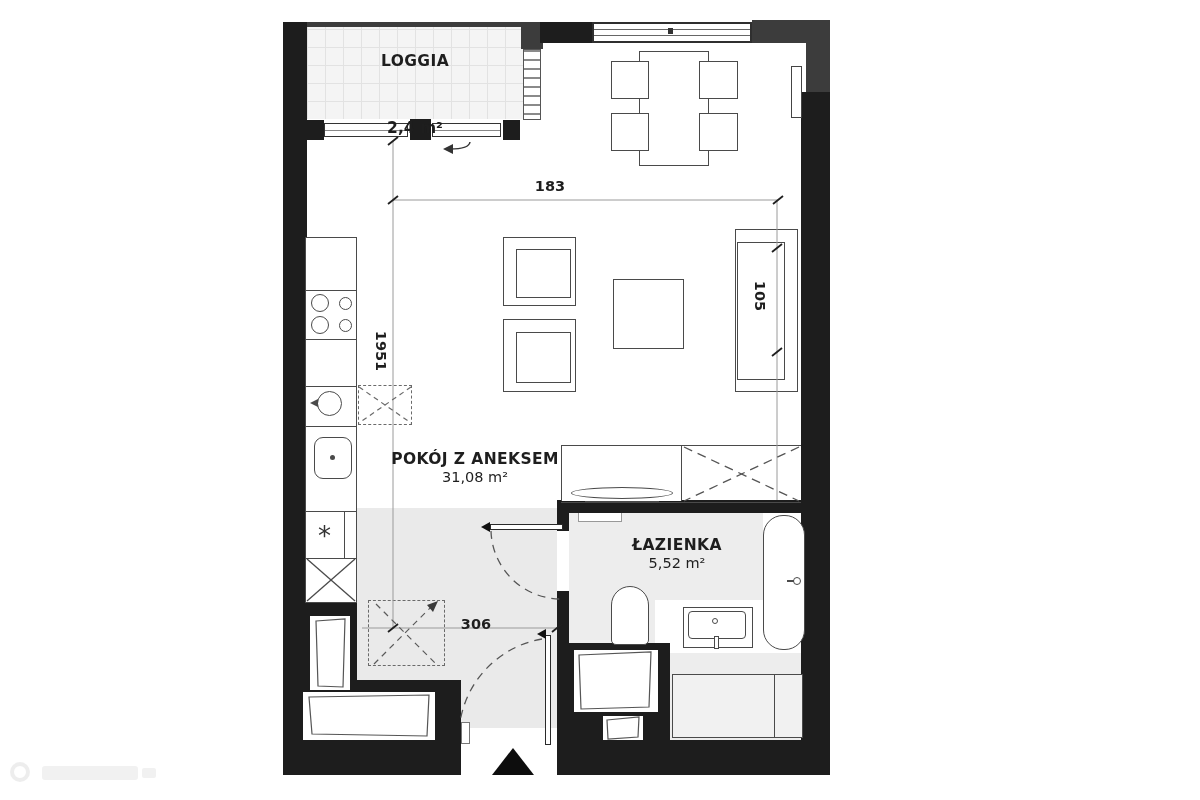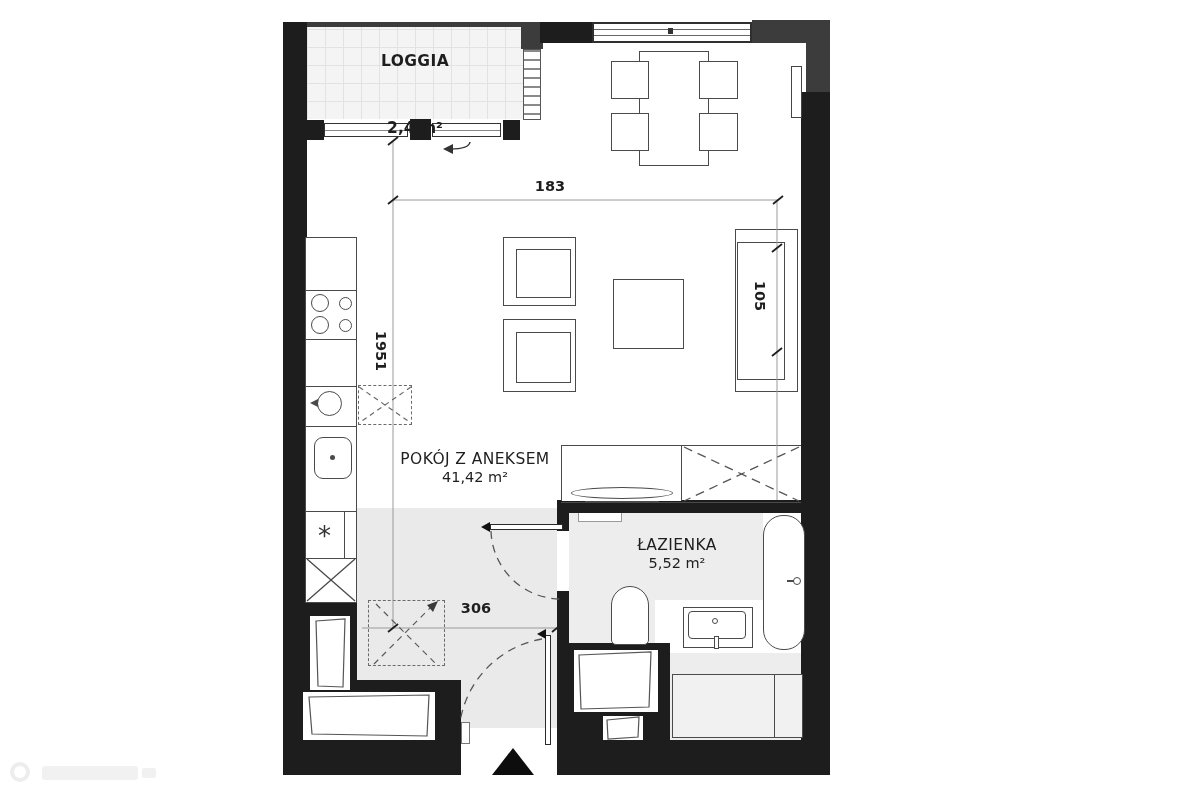--- a/index.html
+++ b/index.html
@@ -10,21 +10,21 @@
   .wall2{background:#3c3c3c;}
   .floorhall{background:#eaeaea;}
   .floorbath{background:#ededed;}
   .furn{border:1.4px solid #4a4a4a;background:#fff;}
   .nofill{background:transparent;}
   .circle{border:1.4px solid #4a4a4a;border-radius:50%;background:#fff;}
   .dot{background:#4a4a4a;border-radius:50%;}
   .kdiv{position:absolute;left:0;right:0;height:1.4px;background:#4a4a4a;}
   .dashed{border:1.4px dashed #6a6a6a;background:transparent;}
   .lbl{position:absolute;text-align:center;white-space:nowrap;}
-  .roomname{font-size:15.5px;font-weight:400;letter-spacing:.4px;}
+  .roomname{font-size:15.5px;font-weight:700;letter-spacing:.4px;}
   .roomarea{font-size:14.5px;font-weight:400;}
   .dimlbl{font-size:14.5px;font-weight:600;}
   .rot90{transform:rotate(90deg);transform-origin:center center;}
   .tri-left{width:0;height:0;border-top:5px solid transparent;border-bottom:5px solid transparent;border-right:9px solid #111;}
   svg{position:absolute;left:0;top:0;pointer-events:none;}
   .loggia-grid{background-color:#f4f4f4;
     background-image:repeating-linear-gradient(0deg,#e2e2e2 0 1px,transparent 1px 18px),
                      repeating-linear-gradient(90deg,#e2e2e2 0 1px,transparent 1px 18px);}
   .stripes{background:repeating-linear-gradient(180deg,#8a8a8a 0 2px,#fff 2px 9px);border:1px solid #555;}
 </style>
@@ -200,26 +200,26 @@
       <polygon points="316,621 345,619 343,687 318,686"></polygon>
       <polygon points="309,697 429,695 427,736 312,734"></polygon>
       <polygon points="579,655 651,652 649,707 581,709"></polygon>
       <polygon points="607,720 639,717 638,737 608,739"></polygon>
     </g>
   </svg>
 
   <div class="lbl dimlbl" style="left:520px;top:178px;width:60px;">183</div>
   <div class="lbl dimlbl rot90" style="left:351px;top:343px;width:60px;">1951</div>
   <div class="lbl dimlbl rot90" style="left:730px;top:288px;width:60px;">105</div>
-  <div class="lbl dimlbl" style="left:446px;top:600px;width:60px;">306</div>
+  <div class="lbl dimlbl" style="left:446px;top:616px;width:60px;">306</div>
 
   <div class="lbl roomname" style="left:355px;top:52px;width:120px;font-weight:700;">LOGGIA</div>
   <div class="lbl roomarea" style="left:355px;top:71px;width:120px;font-size:15.5px;font-weight:700;margin-top:48px;">2,4 m²</div>
   <div class="lbl roomname" style="left:385px;top:450px;width:180px;">POKÓJ Z ANEKSEM</div>
-  <div class="lbl roomarea" style="left:385px;top:469px;width:180px;">41,42 m²</div>
+  <div class="lbl roomarea" style="left:385px;top:469px;width:180px;">31,08 m²</div>
   <div class="lbl roomname" style="left:612px;top:536px;width:130px;">ŁAZIENKA</div>
   <div class="lbl roomarea" style="left:612px;top:555px;width:130px;">5,52 m²</div>
 
   <div class="abs" style="left:8px;top:756px;width:160px;height:38px;opacity:.55;">
     <div class="abs" style="left:2px;top:6px;width:20px;height:20px;border:4px solid #e0e0e0;border-radius:50%;"></div>
     <div class="abs" style="left:34px;top:10px;width:96px;height:14px;background:#e6e6e6;border-radius:3px;"></div>
     <div class="abs" style="left:134px;top:12px;width:14px;height:10px;background:#e6e6e6;border-radius:2px;"></div>
   </div>
 
 </div>

